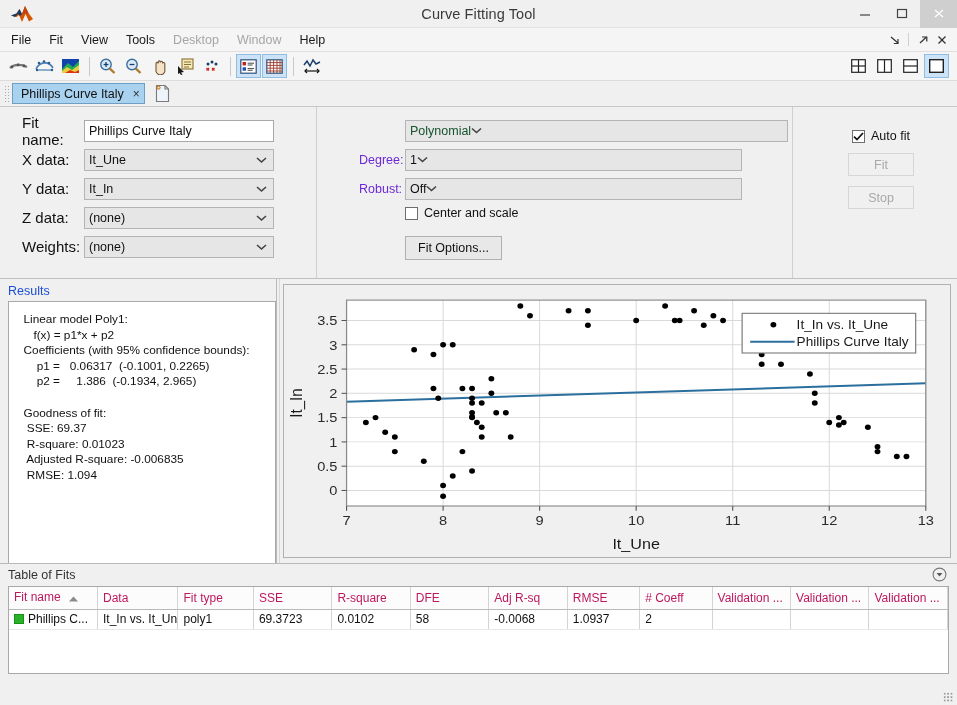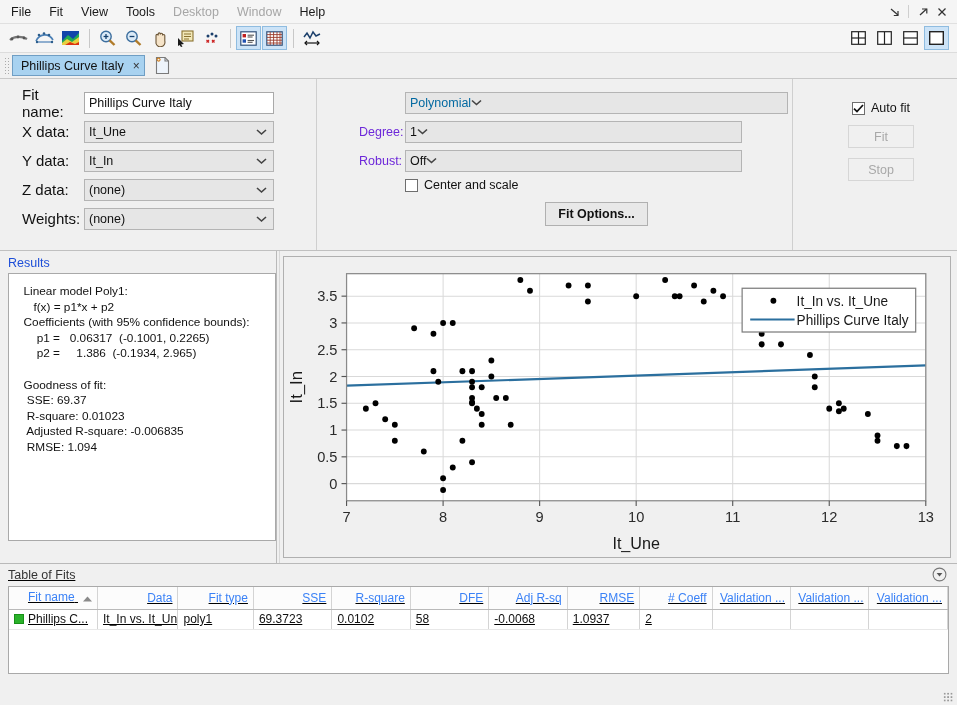--- a/index.html
+++ b/index.html
@@ -120,35 +120,35 @@
     padding: 0 4px; line-height: 20px; position: relative;
     display: flex; align-items: center;
   }
   .fld-select .chev { position: absolute; right: 6px; top: 50%; transform: translateY(-50%); }
   .chev svg { display: block; }
 
   .mid-row { display: flex; align-items: center; height: 23px; margin-bottom: 6px; }
   .mid-lbl { font-size: 12.5px; color: #6d28d9; width: 46px; }
   .wide-select {
     width: 383px; height: 22px; background: #e6e6e6;
-    border: 1px solid #b4b4b4; font-size: 12.5px; color: #0369a1;
+    border: 1px solid #b4b4b4; font-size: 12.5px; color: #14532d;
     padding: 0 4px; position: relative; display:flex; align-items:center;
   }
   .sub-select {
     width: 337px; height: 22px; background: #e6e6e6;
     border: 1px solid #b4b4b4; font-size: 12.5px; color: #111;
     padding: 0 4px; position: relative; display:flex; align-items:center;
   }
   .cb-row { display: flex; align-items: center; margin: 6px 0 0 46px; }
   .checkbox {
     width: 13px; height: 13px; background: #fff; border: 1px solid #6e6e6e;
     display: flex; align-items: center; justify-content: center; margin-right: 6px;
   }
   .cb-label { font-size: 12.5px; color: #111; }
-  .fitopt-wrap { margin-top: 10px; margin-left: 46px; width: 383px; display: flex; justify-content: center; font-weight: bold; }
+  .fitopt-wrap { margin-top: 16px; margin-left: 46px; width: 383px; display: flex; justify-content: flex-start; }
   .btn {
     background: #e8e8e8; border: 1px solid #b0b0b0;
     font-size: 12.5px; color: #111; height: 24px; padding: 0 12px;
     display: flex; align-items: center; justify-content: center;
   }
   .autofit-row { display: flex; align-items: center; justify-content: center; margin-top: 10px; }
   .btn-disabled {
     width: 66px; height: 23px; margin: 10px auto 0 auto;
     background: #f0f0f0; border: 1px solid #d6d6d6;
     color: #a8a8a8; font-size: 12.5px;
@@ -175,35 +175,35 @@
   .plot-frame {
     background: #f0f0f0; border: 1px solid #b0b0b0;
     height: 100%; position: relative;
   }
   .plot-svg { display: block; width: 100%; height: 100%; }
 
   
   .tof {
     flex: 0 0 120px; background: #f0f0f0;
     border-top: 1px solid #b9b9b9;
-    padding: 0 8px; position: relative; text-decoration: underline;
+    padding: 0 8px; position: relative;
   }
   .tof-head {
     height: 22px; display: flex; align-items: center;
     font-size: 12.5px; color: #333; position: relative;
   }
   .tof-collapse { position: absolute; right: 2px; top: 3px; }
   .tof-table {
     background: #fff; border: 1px solid #a9a9a9;
     height: 88px; overflow: hidden;
   }
   table.fits { border-collapse: collapse; width: 100%; table-layout: fixed; }
   table.fits th {
-    font-weight: normal; font-size: 12px; color: #3b82f6;
-    text-align: right; padding: 3px 5px; height: 22px;
+    font-weight: normal; font-size: 12px; color: #be185d;
+    text-align: left; padding: 3px 5px; height: 22px;
     background: #fcfcfc; border-right: 1px solid #d4d4d4;
     border-bottom: 1px solid #b9b9b9; white-space: nowrap; overflow: hidden;
   }
   table.fits td {
     font-size: 12px; color: #111; padding: 2px 5px; height: 20px;
     border-right: 1px solid #d4d4d4; border-bottom: 1px solid #e8e8e8;
     white-space: nowrap; overflow: hidden;
   }
   .sort-caret { display:inline-block; margin-left: 5px; vertical-align: middle; }
   .green-sq { display:inline-block; width:10px; height:10px; background:#2ab22a; border:1px solid #179017; margin-right:4px; vertical-align:-1px; }
@@ -211,20 +211,48 @@
   .resize-grip { position: absolute; right: 4px; bottom: 3px;
     width: 10px; height: 10px;
     background-image: radial-gradient(#9a9a9a 40%, transparent 41%);
     background-size: 3.4px 3.4px; }
 </style>
 </head>
 <body>
 
 <div id="app">
 
+  <div class="titlebar">
+    <div class="ml-logo">
+      <svg width="26" height="22" viewBox="0 0 26 22">
+        <path d="M2 12.5 L7.5 10.5 L10.5 6 L13 11 L16 3 L19.5 10 L24 16 L20 18.5 L16.5 11 L13 19 L10 12 L7.5 14 Z" fill="#d45500"></path>
+        <path d="M2 12.5 L7.5 10.5 L10.5 6 L13 11 L11 13 L9 11 L6 14 Z" fill="#1a3b66"></path>
+        <path d="M13 11 L16 3 L19.5 10 L16.5 11 Z" fill="#c1440e"></path>
+      </svg>
+    </div>
+    <div class="title-text">Curve Fitting Tool</div>
+    <div class="win-btns">
+      <div class="win-btn">
+        <svg width="12" height="10">
+            <line x1="1" y1="6" x2="11" y2="6" stroke="#444" stroke-width="1.2"></line>
+          </svg>
+      </div>
+      <div class="win-btn">
+        <svg width="12" height="11">
+            <rect x="1.5" y="1.5" width="9" height="8" fill="none" stroke="#444" stroke-width="1.2"></rect>
+          </svg>
+      </div>
+      <div class="win-btn close">
+        <svg width="12" height="11">
+            <line x1="2" y1="2" x2="10" y2="9" stroke="#fff" stroke-width="1.3"></line>
+            <line x1="10" y1="2" x2="2" y2="9" stroke="#fff" stroke-width="1.3"></line>
+          </svg>
+      </div>
+    </div>
+  </div>
 
   <div class="menubar">
     <div class="menu-item">File</div>
     <div class="menu-item">Fit</div>
     <div class="menu-item">View</div>
     <div class="menu-item">Tools</div>
     <div class="menu-item disabled">Desktop</div>
     <div class="menu-item disabled">Window</div>
     <div class="menu-item">Help</div>
     <div class="menu-right">

